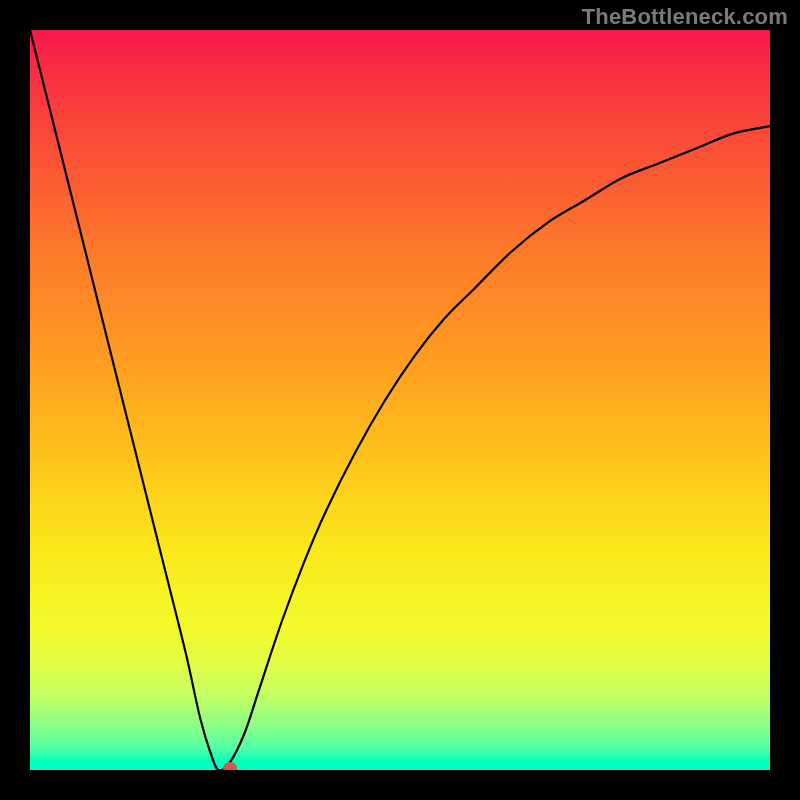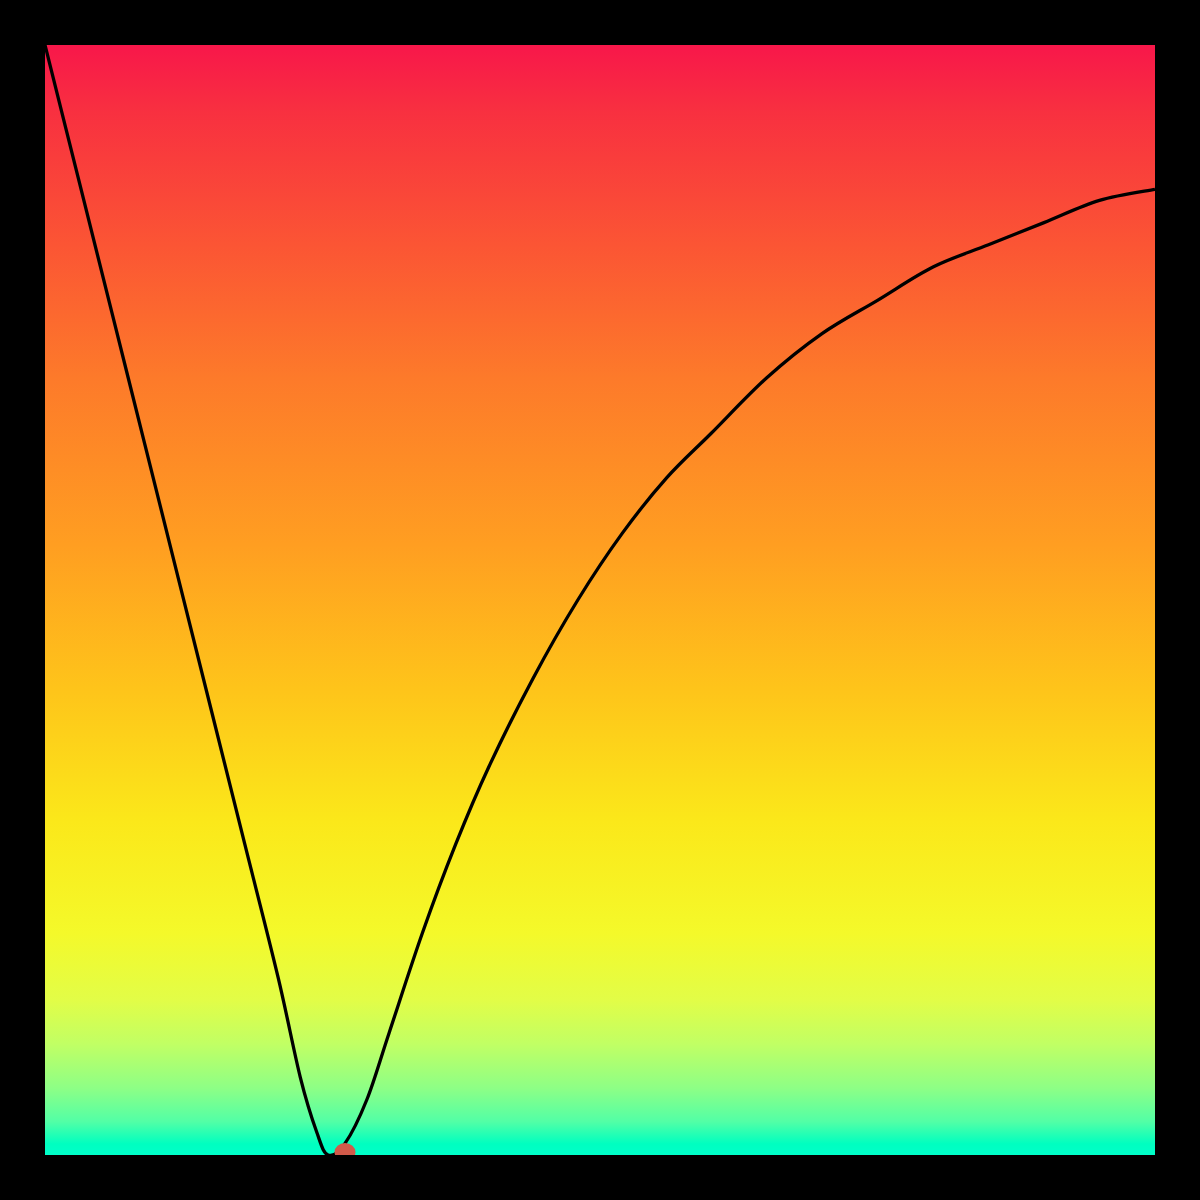--- a/index.html
+++ b/index.html
@@ -67,20 +67,21 @@
     height: 12px;
     border-radius: 50%;
     background: #d15a4a;
     z-index: 3;
   }
 </style>
 </head>
 <body>
 
 <div class="frame">
+  <div class="watermark">TheBottleneck.com</div>
 
   <div class="plot-area">
     <div class="gradient"></div>
 
     <svg class="curve" viewBox="0 0 740 740" preserveAspectRatio="none">
       <path d="M 0 0 C 3.6999999999999997 14.799999999999992 14.8 59.199999999999946 22.2 88.79999999999995 C 29.599999999999998 118.39999999999996 37 148.00000000000003 44.4 177.60000000000002 C 51.8 207.20000000000002 59.199999999999996 236.79999999999998 66.6 266.4 C 74 296 81.39999999999999 325.59999999999997 88.8 355.2 C 96.2 384.8 103.6 414.4 111 444 C 118.4 473.6 125.79999999999998 503.19999999999993 133.2 532.8 C 140.6 562.4 149.23333333333335 595.7 155.4 621.6 C 161.56666666666666 647.5 165.88333333333335 670.9333333333334 170.20000000000002 688.2 C 174.51666666666668 705.4666666666667 178.21666666666664 716.5666666666667 181.29999999999998 725.2 C 184.38333333333333 733.8333333333334 185.61666666666667 738.7666666666667 188.70000000000002 740 C 191.78333333333336 741.2333333333333 195.48333333333335 738.7666666666667 199.8 732.6 C 204.11666666666667 726.4333333333334 209.66666666666666 715.3333333333334 214.6 703 C 219.53333333333333 690.6666666666666 223.23333333333335 677.1 229.4 658.6 C 235.56666666666666 640.1 244.20000000000002 612.9666666666667 251.60000000000002 592 C 259 571.0333333333333 266.40000000000003 551.3 273.8 532.8 C 281.2 514.3 287.3666666666667 499.5 296 481 C 304.6333333333333 462.5 315.73333333333335 440.3 325.6 421.8 C 335.4666666666667 403.3 345.3333333333333 386.03333333333336 355.2 370 C 365.06666666666666 353.96666666666664 374.93333333333334 339.16666666666663 384.8 325.59999999999997 C 394.6666666666667 312.0333333333333 404.53333333333336 299.70000000000005 414.40000000000003 288.6 C 424.2666666666667 277.5 432.9 270.1 444 259 C 455.1 247.9 468.6666666666667 233.1 481 222 C 493.3333333333333 210.9 505.6666666666667 201.03333333333333 518 192.39999999999998 C 530.3333333333334 183.76666666666662 542.6666666666666 177.59999999999994 555 170.19999999999993 C 567.3333333333334 162.79999999999993 579.6666666666666 154.16666666666666 592 148 C 604.3333333333334 141.83333333333334 616.6666666666666 138.13333333333338 629 133.20000000000005 C 641.3333333333334 128.2666666666667 653.6666666666666 123.33333333333331 666 118.39999999999998 C 678.3333333333334 113.46666666666664 690.6666666666666 107.30000000000001 703 103.60000000000002 C 715.3333333333334 99.90000000000003 733.8333333333334 97.43333333333338 740 96.20000000000005" id="curve-path" fill="none" stroke="#000" stroke-width="2.2"></path>
     </svg>
 
     <div class="marker" id="marker" style="left: 192.8px; top: 732px;"></div>
   </div>

